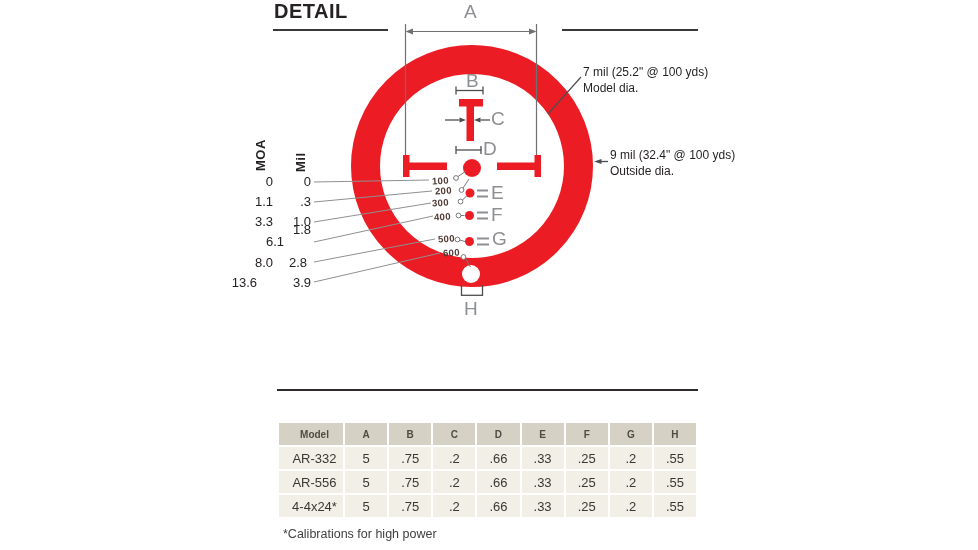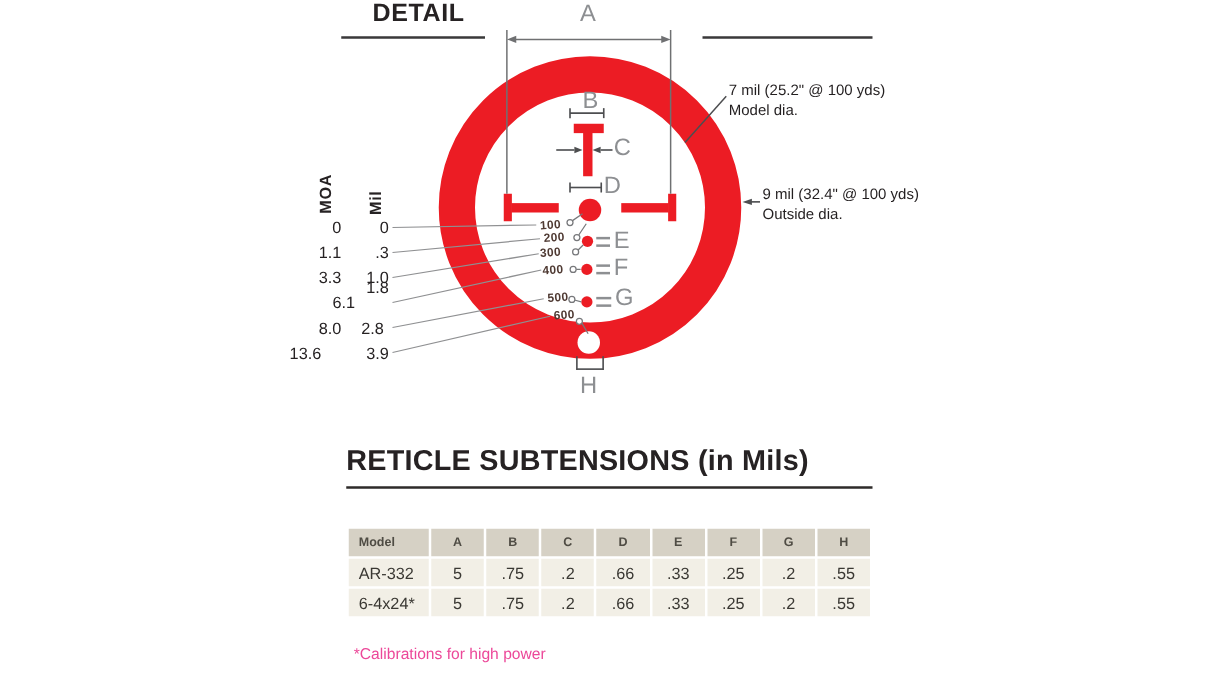--- a/index.html
+++ b/index.html
@@ -1,36 +1,36 @@
 <!DOCTYPE html>
 <html><head>
 <meta charset="utf-8">
 <style>
   html,body{margin:0;padding:0;background:#ffffff;}
   .canvas{
     position:relative;width:978px;height:550px;background:#ffffff;overflow:hidden;
     font-family:"Liberation Sans","DejaVu Sans",sans-serif;color:#231f20;
   }
   .abs{position:absolute;}
-  .detail-title{left:274px;top:0px;font-size:20px;font-weight:bold;letter-spacing:.5px;color:#262223;margin-left:24px;}
+  .detail-title{left:274px;top:0px;font-size:20px;font-weight:bold;letter-spacing:.5px;color:#262223;}
   .rule{height:2px;background:#3a393a;top:29px;}
   .rule-left{left:273px;width:115px;}
   .rule-right{left:562px;width:136px;}
   .dimletter{color:#8d8f92;font-size:19px;font-weight:400;}
   .range-label{color:#4f3a33;font-size:9.5px;font-weight:bold;letter-spacing:.3px;transform:rotate(-4deg);}
   .ann{font-size:12px;line-height:16px;color:#231f20;}
   .colhead{font-size:13px;font-weight:bold;color:#262223;writing-mode:vertical-rl;transform:rotate(180deg);letter-spacing:.5px;}
   .mval{font-size:13px;color:#262223;width:30px;text-align:right;}
   .subt-title{left:277px;top:355px;font-size:23px;font-weight:bold;letter-spacing:.2px;color:#262223;}
   .subt-rule{left:277px;top:389px;width:421px;height:2px;background:#2e2b2a;}
   table.subt{position:absolute;left:277px;top:421px;width:421px;border-collapse:separate;border-spacing:2px;table-layout:fixed;}
   table.subt th{background:#d6d1c5;color:#4f4c44;font-size:10px;font-weight:bold;height:20px;text-align:center;}
   table.subt td{background:#f2efe6;color:#3a3833;font-size:13px;height:20px;text-align:center;}
-  table.subt th.model,table.subt td.model{text-align:left;padding-left:8px;}
-  .footnote{left:283px;top:516px;font-size:12.5px;color:#ec4899;}
+  table.subt th.model,table.subt td.model{text-align:center;padding-left:8px;}
+  .footnote{left:283px;top:527px;font-size:12.5px;color:#404040;}
 </style>
 </head>
 <body>
 
 <div class="canvas">
 
   <div class="abs detail-title">DETAIL</div>
   <div class="abs rule rule-left"></div>
   <div class="abs rule rule-right"></div>
 
@@ -162,21 +162,20 @@
   <div class="abs mval" style="left:277px;top:255px">2.8</div>
   <div class="abs mval" style="left:281px;top:275px">3.9</div>
 
   <div class="abs range-label" style="left:432px;top:175px">100</div>
   <div class="abs range-label" style="left:435px;top:185px">200</div>
   <div class="abs range-label" style="left:432px;top:197px">300</div>
   <div class="abs range-label" style="left:434px;top:211px">400</div>
   <div class="abs range-label" style="left:438px;top:233px">500</div>
   <div class="abs range-label" style="left:443px;top:247px">600</div>
 
-  <div class="abs subt-title">RETICLE SUBTENSIONS (in Mils)</div>
   <div class="abs subt-rule"></div>
 
   <table class="subt">
     <colgroup>
       <col style="width:64px">
         <col>
         <col>
         <col>
         <col>
         <col>
@@ -201,28 +200,39 @@
       <td>5</td>
       <td>.75</td>
       <td>.2</td>
       <td>.66</td>
       <td>.33</td>
       <td>.25</td>
       <td>.2</td>
       <td>.55</td>
     </tr>
     <tr>
-      <td class="model">6-4x24*</td>
+      <td class="model">AR-556</td>
       <td>5</td>
       <td>.75</td>
       <td>.2</td>
       <td>.66</td>
       <td>.33</td>
       <td>.25</td>
       <td>.2</td>
       <td>.55</td>
     </tr>
+    <tr>
+      <td class="model">4-4x24*</td>
+      <td>5</td>
+      <td>.75</td>
+      <td>.2</td>
+      <td>.66</td>
+      <td>.33</td>
+      <td>.25</td>
+      <td>.2</td>
+      <td>.55</td>
+    </tr>
   </tbody>
     </table>
 
   <div class="abs footnote">*Calibrations for high power</div>
 
 </div>
 
 </body></html>

